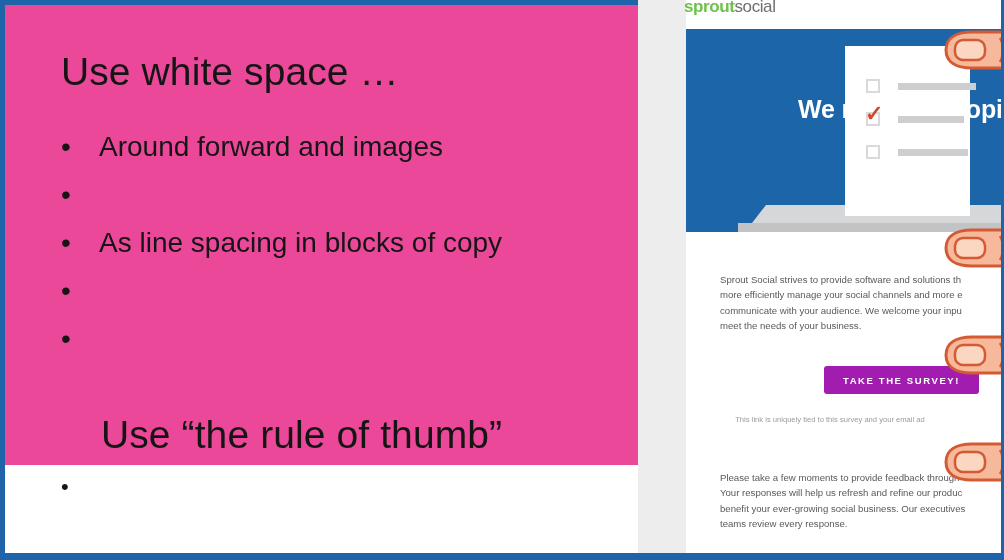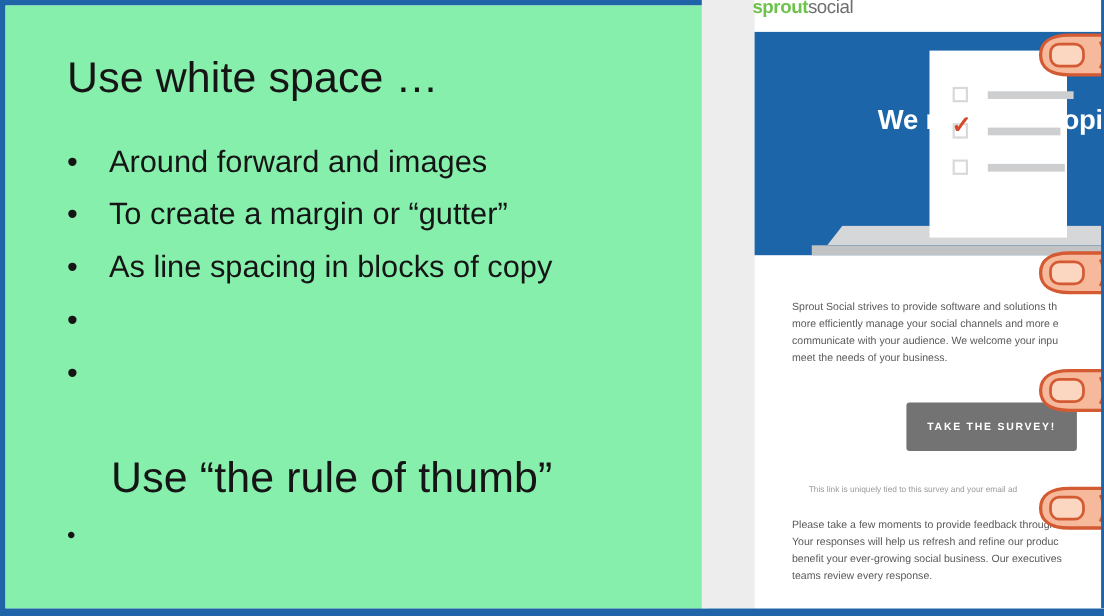--- a/index.html
+++ b/index.html
@@ -33,22 +33,22 @@
     border-top: 5px solid #1f64a8;
     border-bottom: 7px solid #1f64a8;
     border-left: 5px solid #1f64a8;
   }
 
   .slide-body {
     position: absolute;
     left: 0;
     top: 0;
     width: 638px;
-    height: 548px;
-    background: #86efac;
+    height: 460px;
+    background: #ec4899;
   }
 
   .title {
     position: absolute;
     font-family: "Liberation Sans", sans-serif;
     font-weight: 400;
     color: #151515;
     letter-spacing: 0.1px;
     white-space: nowrap;
   }
@@ -223,43 +223,42 @@
   }
   .copy-1 { top: 272px; }
   .copy-2 { top: 470px; }
   .body-copy p { margin: 0; white-space: nowrap; }
 
   .cta-button {
     position: absolute;
     left: 186px;
     top: 366px;
     width: 155px;
-    height: 44px;
-    background: #737373;
+    height: 28px;
+    background: #a21caf;
     border-radius: 3px;
     border: none;
     color: #ffffff;
     font-size: 9.5px;
     font-weight: bold;
     letter-spacing: 1.6px;
     cursor: pointer;
     font-family: "Liberation Sans", sans-serif;
     white-space: nowrap;
   }
 
   .fineprint {
     position: absolute;
     left: 48px;
     top: 414px;
     width: 288px;
     text-align: center;
     font-size: 7.6px;
     line-height: 11.5px;
     color: #9a9b9d;
-    margin-top: 25px;
   }
   .fineprint p { margin: 0; white-space: nowrap; }
 
   
   .thumb {
     position: absolute;
     width: 78px;
     height: 42px;
   }
   .thumb svg { display: block; }
@@ -283,21 +282,20 @@
 
       <div class="title title-1">Use white space …</div>
 
       <ul class="bullets bullets-1">
         <li class="bullet">
           <span class="bullet-dot">•</span>
           <span class="bullet-text">Around forward and images</span>
         </li>
         <li class="bullet">
           <span class="bullet-dot">•</span>
-          <span class="bullet-text">To create a margin or “gutter”</span>
         </li>
         <li class="bullet">
           <span class="bullet-dot">•</span>
           <span class="bullet-text">As line spacing in blocks of copy</span>
         </li>
         <li class="bullet">
           <span class="bullet-dot">•</span>
         </li>
         <li class="bullet">
           <span class="bullet-dot">•</span>

